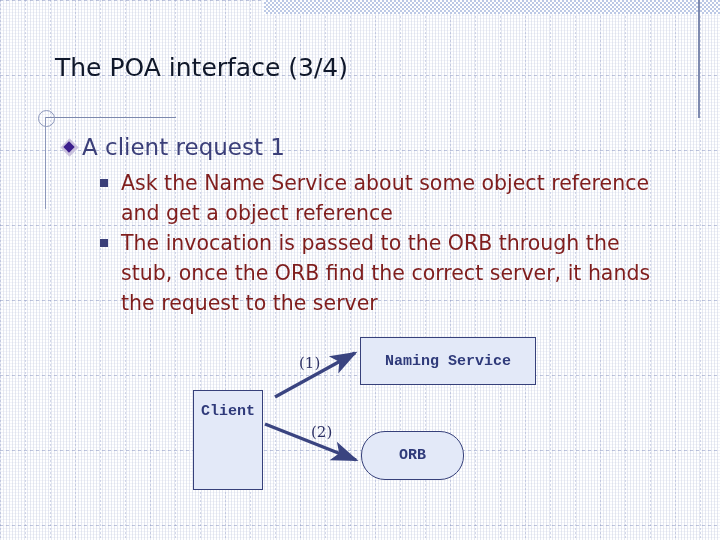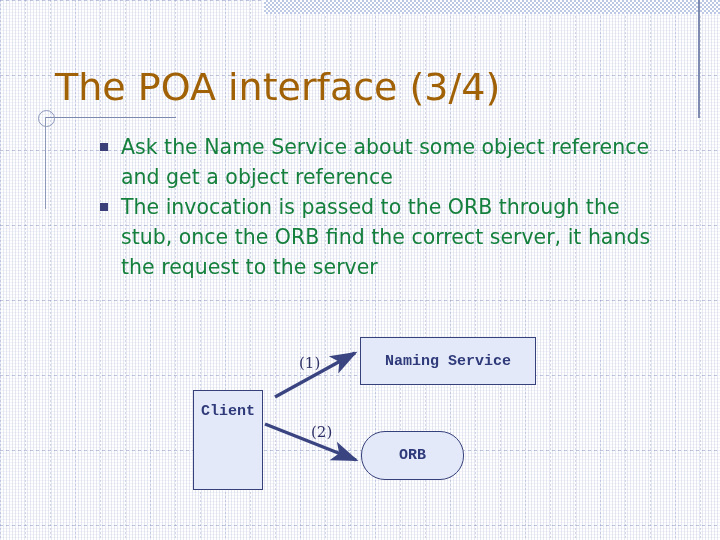--- a/index.html
+++ b/index.html
@@ -86,24 +86,24 @@
     width: 2px;
     height: 118px;
     background: #7f8bb0;
     pointer-events: none;
   }
 
   
   .title {
     position: absolute;
     left: 55px;
-    top: 65px;
+    top: 46px;
     width: 620px;
-    color: #a16207;
-    font-size: 38px;
+    color: #0f172a;
+    font-size: 25px;
     line-height: 44px;
     letter-spacing: 0px;
     white-space: nowrap;
   }
 
   
   .rule-h {
     position: absolute;
     left: 46px;
     top: 117px;
@@ -188,21 +188,21 @@
   }
   .lvl2 .sq {
     flex: 0 0 auto;
     width: 8px;
     height: 8px;
     background: #3b3f79;
     margin-top: 11px;
     margin-right: 13px;
   }
   .lvl2 .txt {
-    color: #15803d;
+    color: #7f1d1d;
     font-size: 20.5px;
     line-height: 30px;
     width: 555px;
   }
 
   
   .diagram {
     position: absolute;
     left: 0;
     top: 0;
@@ -274,20 +274,24 @@
   <div class="bg-vline"></div>
 
   <div class="title">The POA interface (3/4)</div>
 
   <div class="rule-h"></div>
   <div class="rule-circle"></div>
   <div class="rule-v"></div>
 
   <div class="body-area">
 
+    <div class="lvl1">
+      <span class="dia"></span>
+      <span class="txt">A client request 1</span>
+    </div>
 
     <div class="lvl2">
       <span class="sq"></span>
       <span class="txt">Ask the Name Service about some object reference and get a object reference</span>
     </div>
 
     <div class="lvl2">
       <span class="sq"></span>
       <span class="txt">The invocation is passed to the ORB through the stub, once the ORB find the correct server, it hands the request to the server</span>
     </div>

